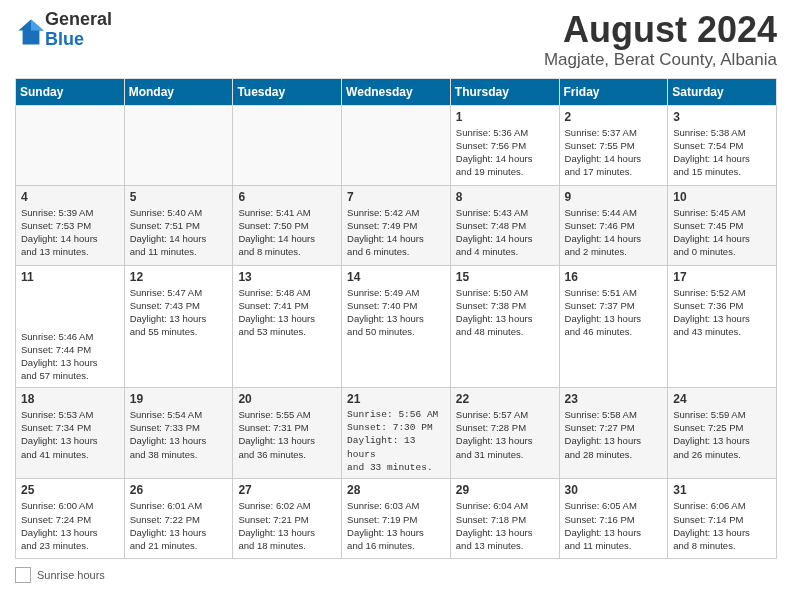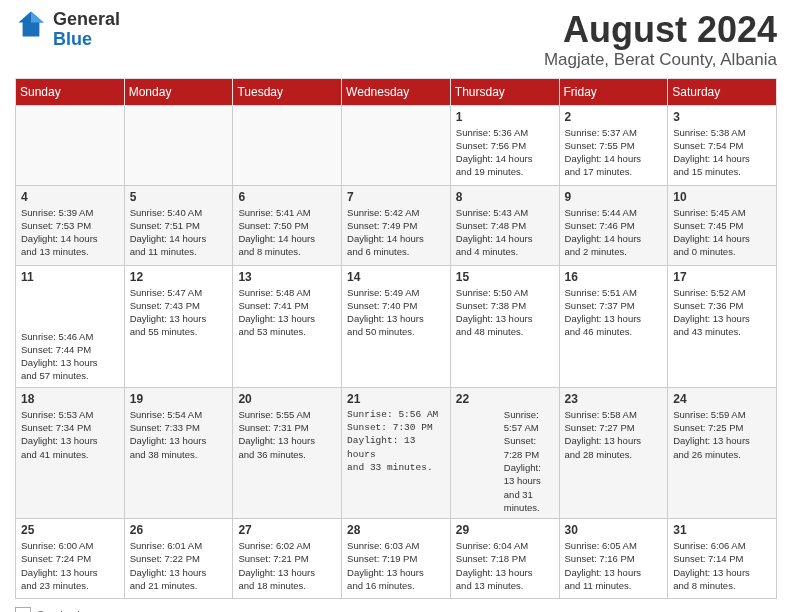--- a/index.html
+++ b/index.html
@@ -11,22 +11,22 @@
       padding: 10px 15px 15px;
     }
     .header {
       display: flex;
       justify-content: space-between;
       align-items: flex-start;
       margin-bottom: 8px;
     }
     .logo {
       display: flex;
-      align-items: flex-start;
-      gap: 8px;
+      align-items: flex-end;
+      gap: 0;
     }
     .logo-text {
       font-size: 18px;
       font-weight: bold;
       line-height: 1.1;
     }
     .logo-text .general { color: #333; }
     .logo-text .blue { color: #1a6fba; }
     .logo-icon {
       width: 28px;
@@ -45,24 +45,24 @@
     .subtitle {
       font-size: 17px;
       color: #555;
     }
     table {
       width: 100%;
       border-collapse: collapse;
       table-layout: fixed;
     }
     thead th {
-      background-color: #b91c1c;
+      background-color: #0369a1;
       color: #fff;
       font-size: 12px;
-      font-weight: normal;
+      font-weight: bold;
       padding: 6px 4px;
       text-align: left;
       border: 1px solid #ddd;
     }
     tbody td {
       vertical-align: top;
       border: 1px solid #ccc;
       padding: 4px 5px;
       font-size: 10px;
       color: #333;
@@ -288,21 +288,21 @@
         </td>
         <td>
           <span class="day-num">21</span>
           <div class="day-info" style="white-space: pre-line; font-family: Liberation Mono, monospace;">Sunrise: 5:56 AM
 Sunset: 7:30 PM
 Daylight: 13 hours
 and 33 minutes.</div>
         </td>
         <td>
           <span class="day-num">22</span>
-          <div class="day-info" style="white-space: pre-line; margin-left: 48px;">Sunrise: 5:57 AM
+          <div class="day-info" style="white-space: pre-line;">Sunrise: 5:57 AM
 Sunset: 7:28 PM
 Daylight: 13 hours
 and 31 minutes.</div>
         </td>
         <td>
           <span class="day-num">23</span>
           <div class="day-info" style="white-space: pre-line;">Sunrise: 5:58 AM
 Sunset: 7:27 PM
 Daylight: 13 hours
 and 28 minutes.</div>

